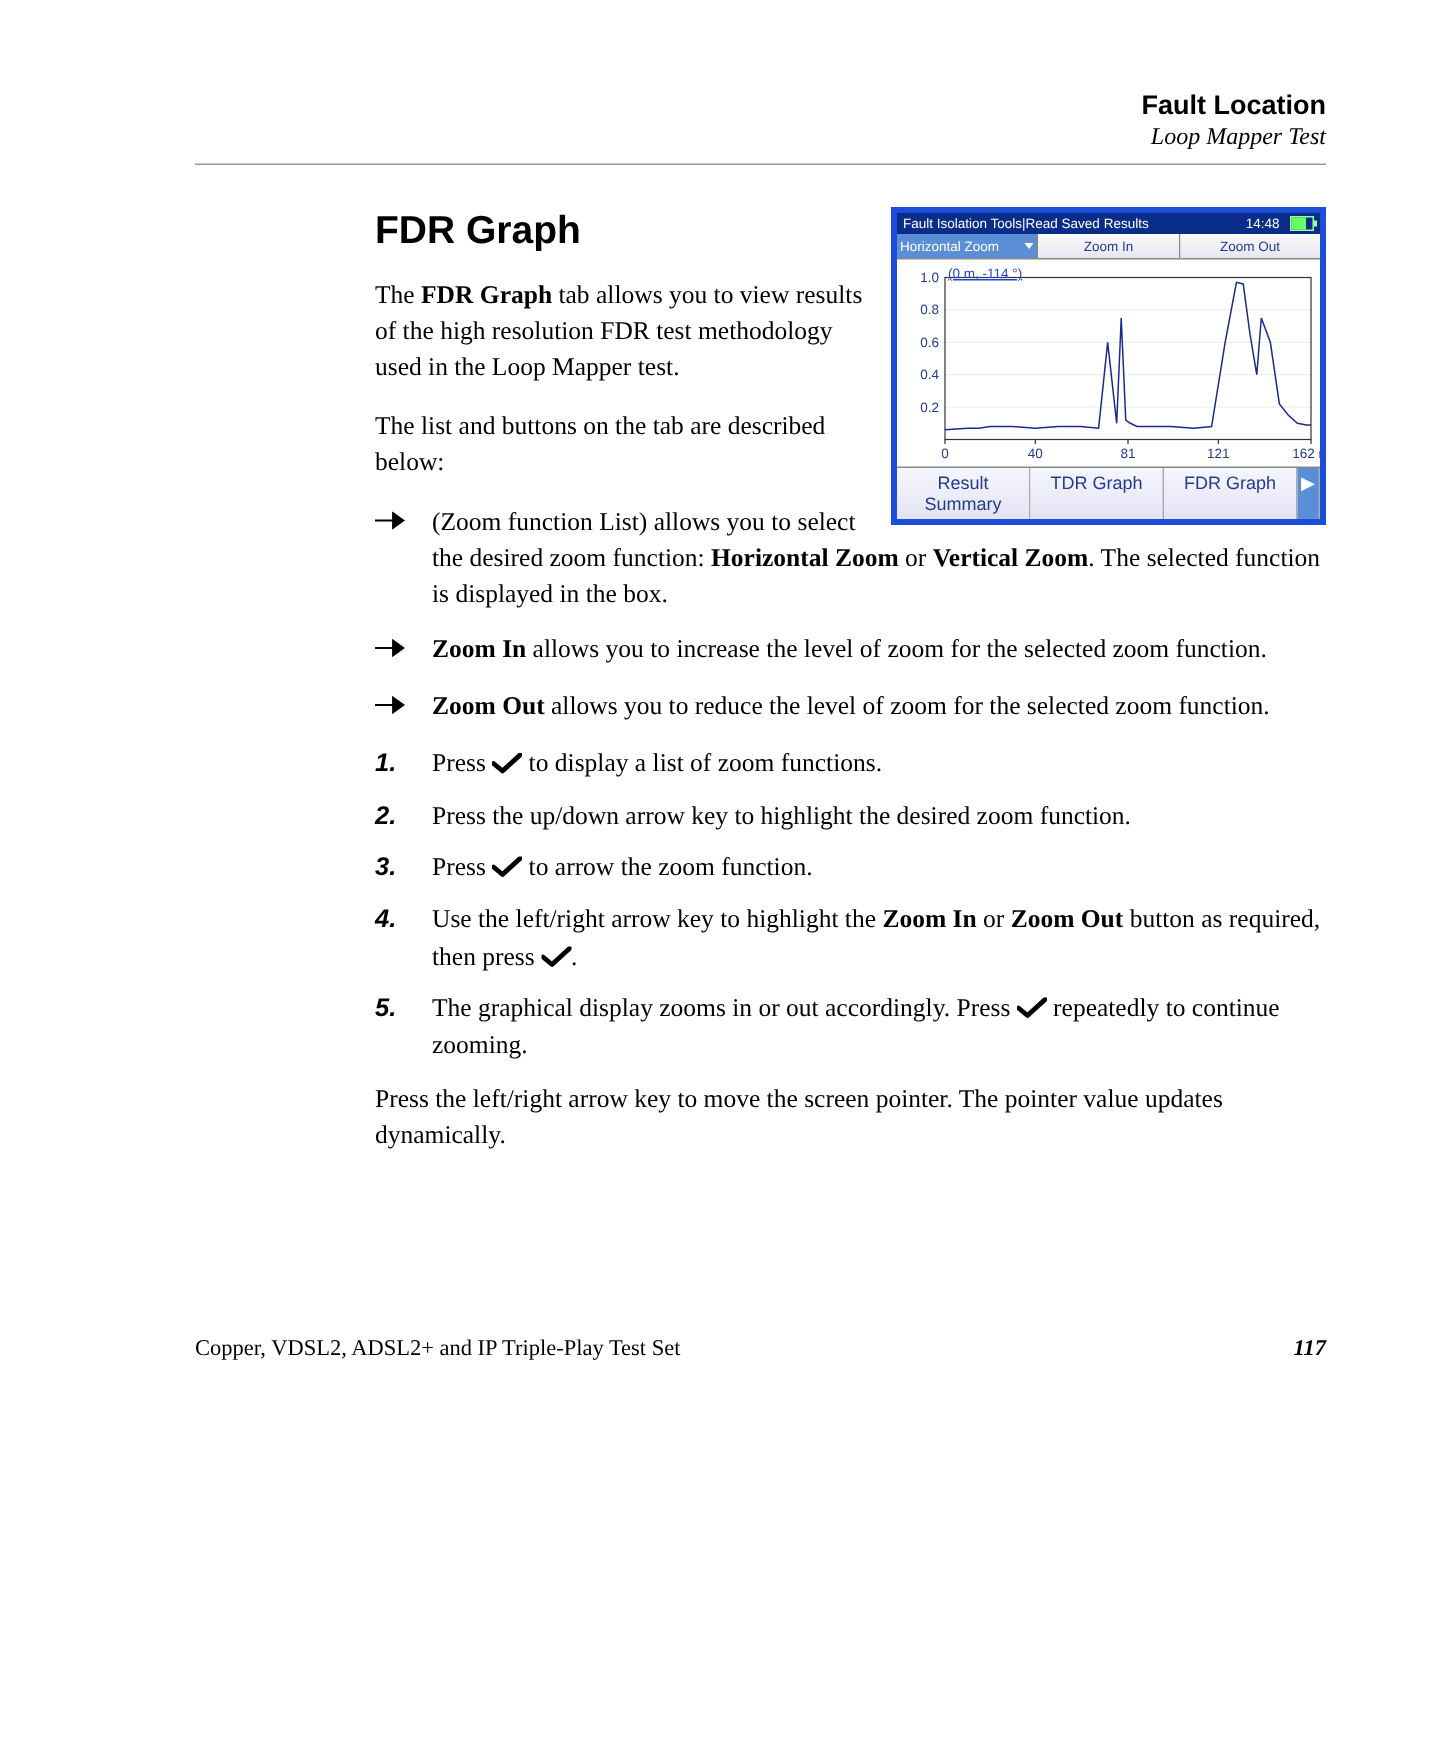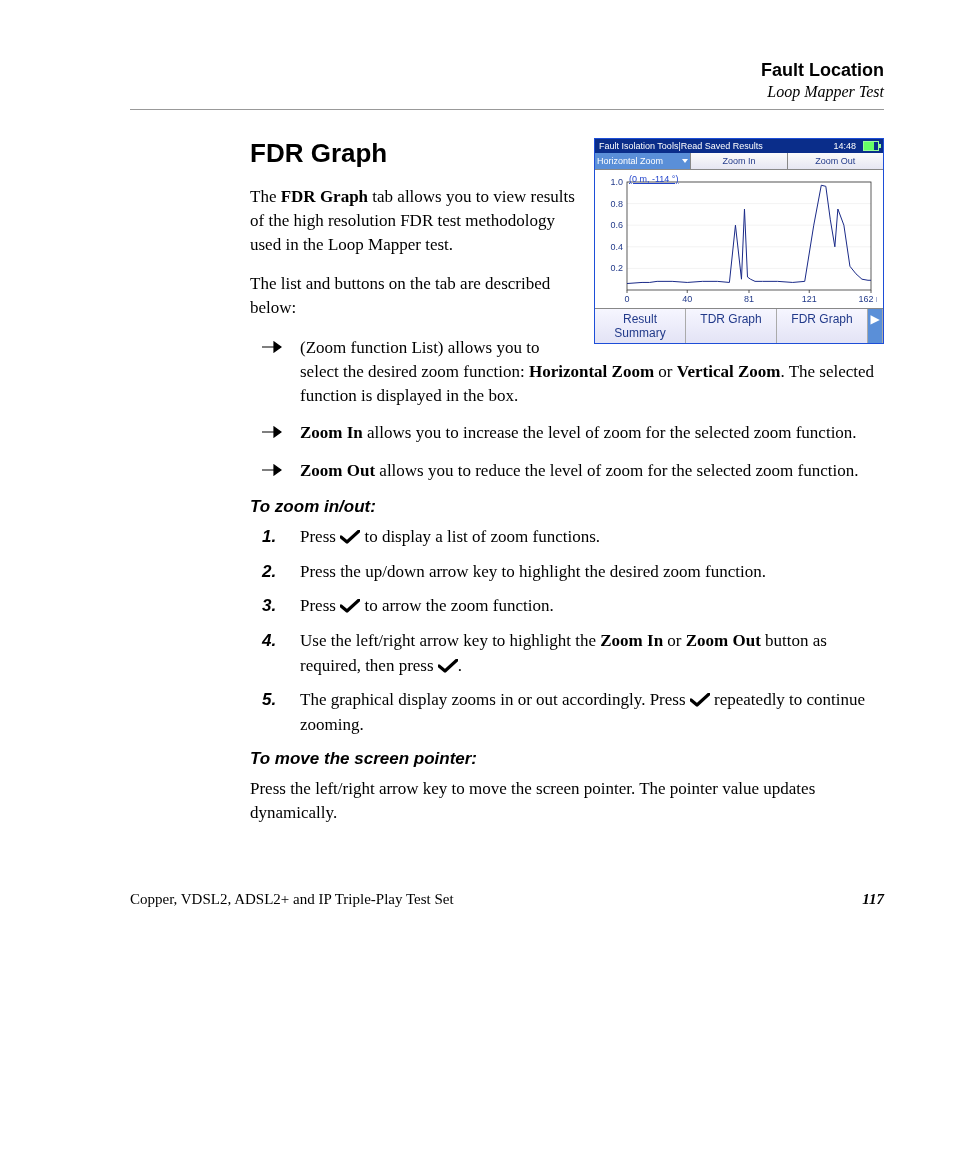--- a/index.html
+++ b/index.html
@@ -48,21 +48,21 @@
     font-size: 17px;
     line-height: 1.4;
     margin: 0 0 16px 0;
   }
   .float-img {
     float: right;
     width: 290px;
     margin: 0 0 8px 14px;
   }
   .device {
-    border: 1px solid #1d4ed8;
+    border: 4px solid #1d4ed8;
     font-family: Tahoma, Arial, sans-serif;
     font-size: 9px;
     background: #fff;
   }
   .dev-titlebar {
     background: #0a2d8a;
     color: #fff;
     display: flex;
     justify-content: space-between;
     align-items: center;
@@ -143,21 +143,21 @@
     border-right: 1px solid #aaa;
     font-size: 12px;
   }
   .dev-tabs .arrow {
     flex: 0 0 10px;
     background: #5a8fd8;
     color: #fff;
   }
   .bullets, .ol {
     padding-left: 0;
-    margin: 0 0 12px 12px;
+    margin: 0 0 12px 0;
     list-style: none;
   }
   .bullets li {
     position: relative;
     padding-left: 38px;
     font-size: 17px;
     line-height: 1.4;
     margin-bottom: 14px;
   }
   .arrow-bullet {
@@ -293,21 +293,20 @@
         <b>Zoom In</b><span> allows you to increase the level of zoom for the selected zoom function.</span>
       </li>
       <li>
         <svg class="arrow-bullet" viewBox="0 0 20 12">
             <path d="M0 6 L18 6 M12 1 L19 6 L12 11 Z" fill="#000" stroke="#000" stroke-width="1.2"></path>
           </svg>
         <b>Zoom Out</b><span> allows you to reduce the level of zoom for the selected zoom function.</span>
       </li>
     </ul>
 
-    <div class="subhead">To zoom in/out:</div>
     <ol class="ol">
       <li><span class="num">1.</span>
         <span>Press </span><svg class="check-icon" viewBox="0 0 20 14">
             <path d="M1 7 L7 12 L19 1" stroke="#000" stroke-width="3.2" fill="none" stroke-linecap="round" stroke-linejoin="round"></path>
           </svg><span> to display a list of zoom functions.</span>
       </li>
       <li><span class="num">2.</span>
         <span>Press the up/down arrow key to highlight the desired zoom function.</span>
       </li>
       <li><span class="num">3.</span>
@@ -320,21 +319,20 @@
             <path d="M1 7 L7 12 L19 1" stroke="#000" stroke-width="3.2" fill="none" stroke-linecap="round" stroke-linejoin="round"></path>
           </svg><span>.</span>
       </li>
       <li><span class="num">5.</span>
         <span>The graphical display zooms in or out accordingly. Press </span><svg class="check-icon" viewBox="0 0 20 14">
             <path d="M1 7 L7 12 L19 1" stroke="#000" stroke-width="3.2" fill="none" stroke-linecap="round" stroke-linejoin="round"></path>
           </svg><span> repeatedly to continue zooming.</span>
       </li>
     </ol>
 
-    <div class="subhead">To move the screen pointer:</div>
     <p>Press the left/right arrow key to move the screen pointer. The pointer value updates dynamically.</p>
   </div>
 
   <div class="footer">
     <span>Copper, VDSL2, ADSL2+ and IP Triple-Play Test Set</span>
     <span class="pn">117</span>
   </div>
 </div>
 
 </body></html>

